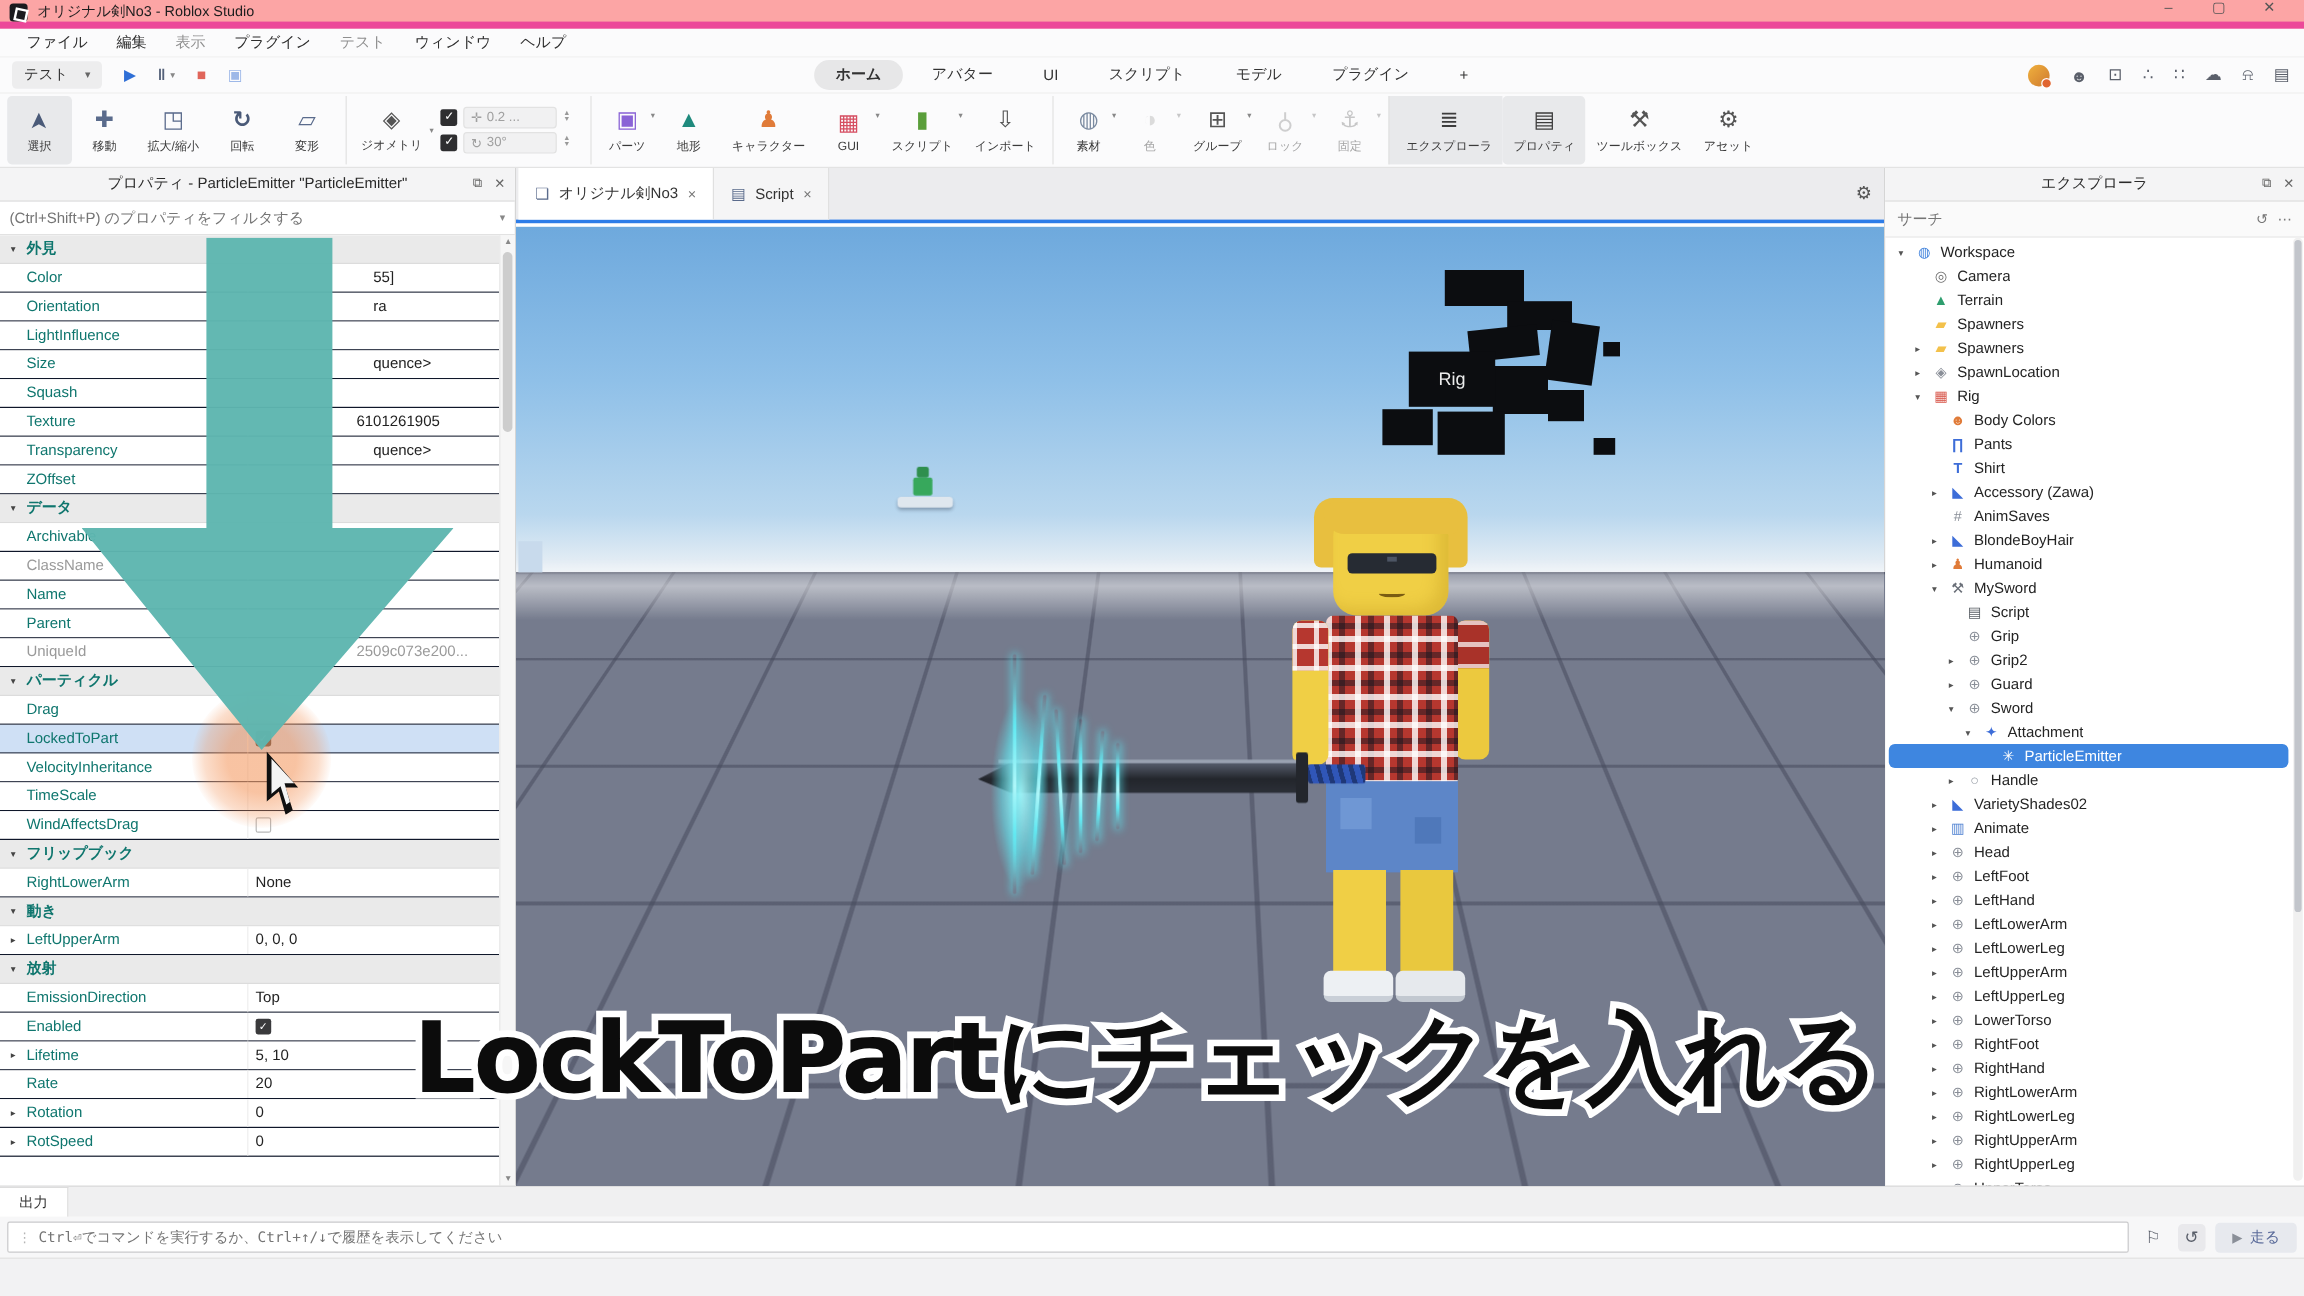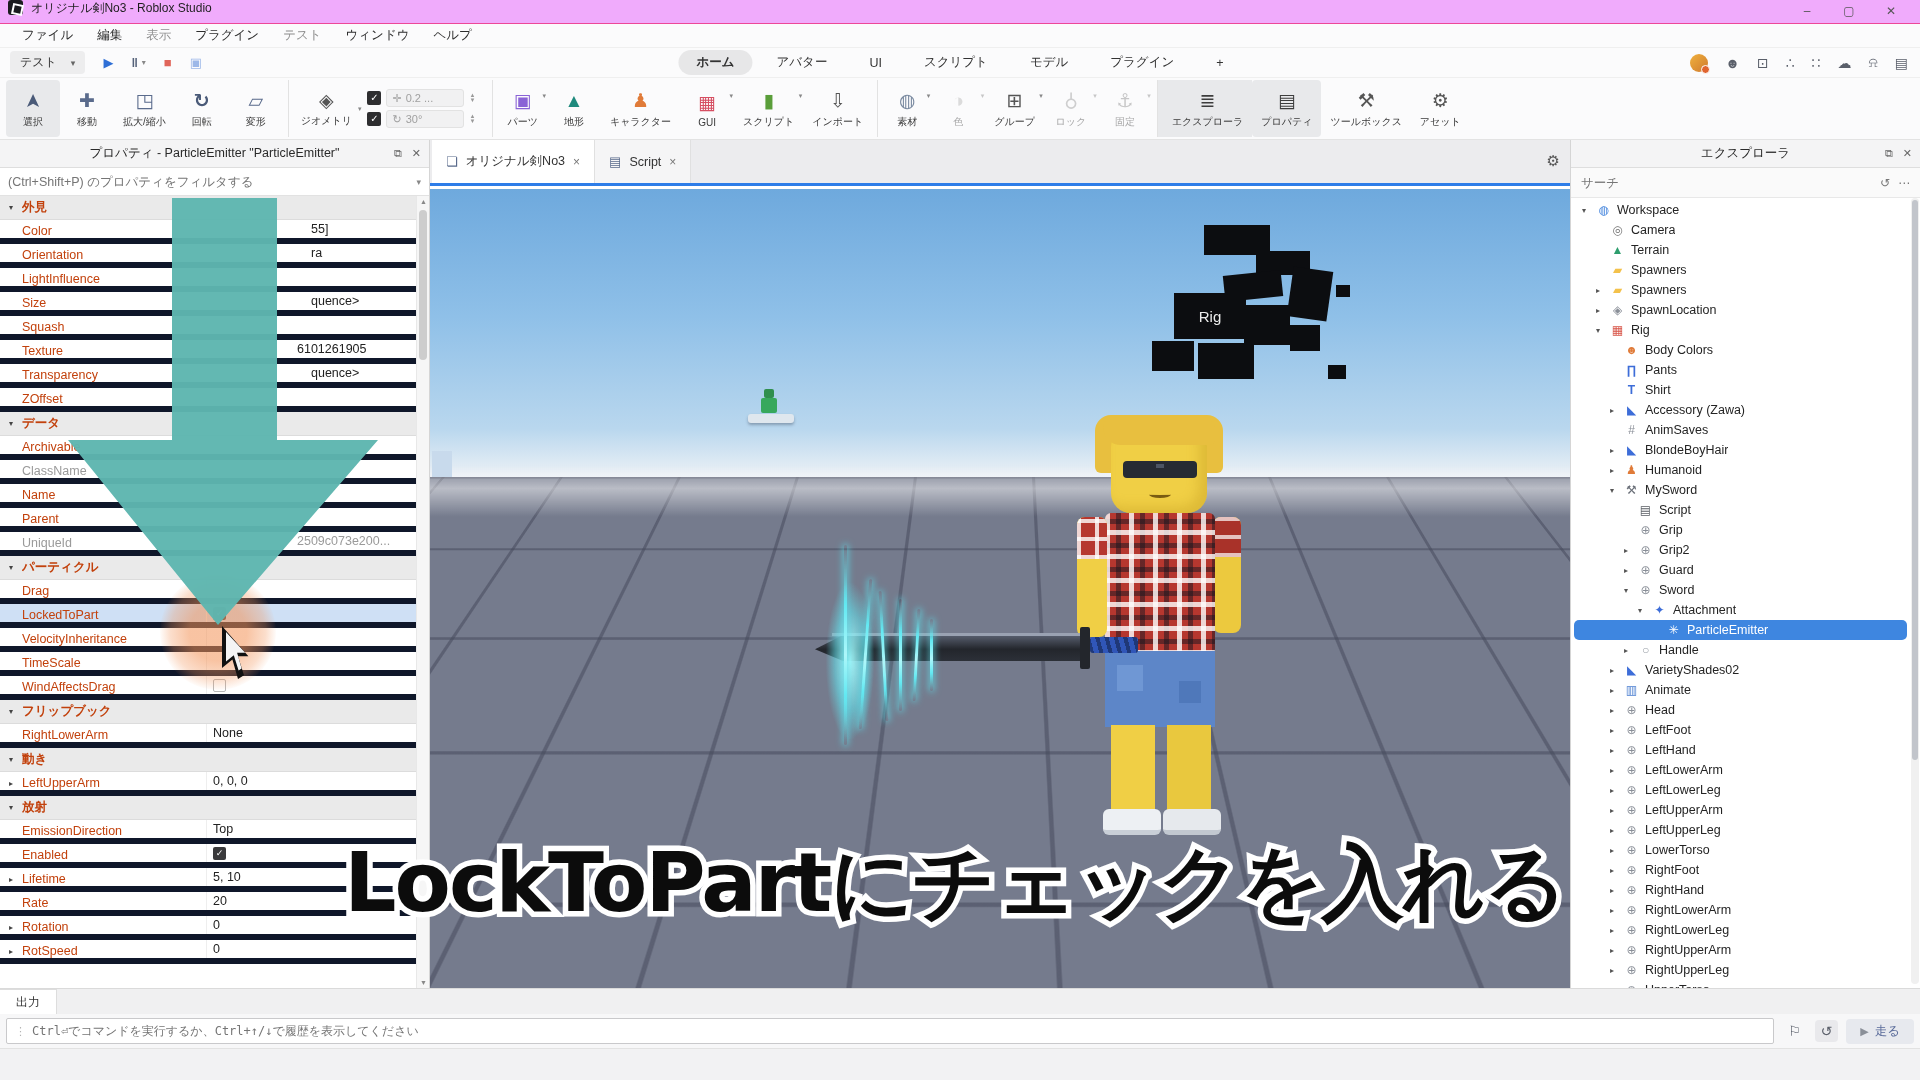--- a/index.html
+++ b/index.html
@@ -1,19 +1,19 @@
 <!DOCTYPE html>
 <html><head>
 <meta charset="utf-8">
 <style>
 *{box-sizing:border-box;margin:0;padding:0}
 html,body{width:1920px;height:1080px;overflow:hidden}
 body{font-family:"Liberation Sans","DejaVu Sans",sans-serif;font-size:13px;color:#222;background:#fff;position:relative}
 
-.titlebar{height:24px;background:#f0abfc;border-bottom:1px solid #ec4899;display:flex;align-items:flex-start;gap:8px;padding:0 8px}
+.titlebar{height:24px;background:#fca5a5;border-bottom:6px solid #ec4899;display:flex;align-items:flex-end;gap:8px;padding:0 8px}
 .applogo{width:15px;height:15px;background:#1b1b1f;border-radius:3px;position:relative}
 .applogo::after{content:"";position:absolute;left:4px;top:4px;width:7px;height:7px;border:2px solid #fff;transform:rotate(12deg)}
 .apptitle{font-size:12px;color:#1e1e1e}
 .wbtns{margin-left:auto;display:flex;gap:0}
 .wbtn{width:42px;text-align:center;color:#555;font-size:12px;line-height:23px}
 .menubar{height:24px;background:#fbfbfc;border-bottom:1px solid #efefef;display:flex;align-items:center;padding:0 10px}
 .menu-item{padding:2px 12px;font-size:12.5px;color:#2d2d2d}
 .menu-item.muted{color:#8f8f8f}
 .quickbar{height:30px;background:#fbfbfc;border-bottom:1px solid #efefef;display:flex;align-items:center;position:relative;padding:0 10px}
 .testpill{background:#ededee;border-radius:4px;padding:3px 10px;font-size:12px;color:#333;display:flex;gap:14px;align-items:center}
@@ -56,25 +56,25 @@
 .geostep{display:flex;flex-direction:column;font-size:6px;color:#999;line-height:5px}
 
 .panel-head{height:28px;background:#f4f4f5;border-bottom:1px solid #dedede;display:flex;align-items:center;justify-content:center;position:relative;font-size:12.5px;color:#2a2a2a}
 .panel-head .hicons{position:absolute;right:8px;display:flex;gap:10px;color:#666;font-size:11px}
 
 #props{position:absolute;left:0;top:140px;width:430px;height:848px;background:#fff;border-right:1px solid #d5d5d5}
 .filterrow{height:28px;border-bottom:1px solid #e2e2e2;display:flex;align-items:center;padding:0 8px;position:relative}
 .filterrow input{border:none;outline:none;flex:1;font-size:12.5px;color:#555;background:transparent;font-family:inherit}
 .filterrow .caret{font-size:9px;color:#888}
 .prows{position:absolute;top:56px;left:0;right:13px;bottom:0;overflow:hidden}
-.prow{display:flex;height:24px;line-height:23px;border-bottom:6px solid #0f172a;font-size:12.5px;background:#fff}
+.prow{display:flex;height:24px;line-height:23px;border-bottom:1px solid #0f172a;font-size:12.5px;background:#fff}
 .prow.section{background:#eaeaea;border-bottom:1px solid #dcdcdc;font-weight:bold}
 .prow.sel{background:#cfe0f5}
 .pexp{flex:0 0 22px;text-align:center;font-size:8px;color:#444}
-.plabel{flex:0 0 184px;overflow:hidden;white-space:nowrap;color:#c2410c}
+.plabel{flex:0 0 184px;overflow:hidden;white-space:nowrap;color:#0f766e}
 .plabel.muted{color:#9a9a9a}
 .prow.section .plabel{flex:1;font-size:12.5px}
 .pval{flex:1;border-left:1px solid #eeeeee;padding-left:6px;overflow:hidden;white-space:nowrap;display:flex;align-items:center;gap:4px}
 .pval.v-off .pvt{padding-left:98px}
 .pval.v-off2 .pvt{padding-left:84px}
 .pval.muted .pvt{color:#9a9a9a}
 .chk{display:none;width:13px;height:13px;border-radius:2px}
 .chk.on{display:inline-block;background:#3a3a3c;color:#fff;font-size:9px;line-height:13px;text-align:center}
 .chk.on::after{content:"✓"}
 .chk.off{display:inline-block;background:#fff;border:1px solid #b8b8b8}

